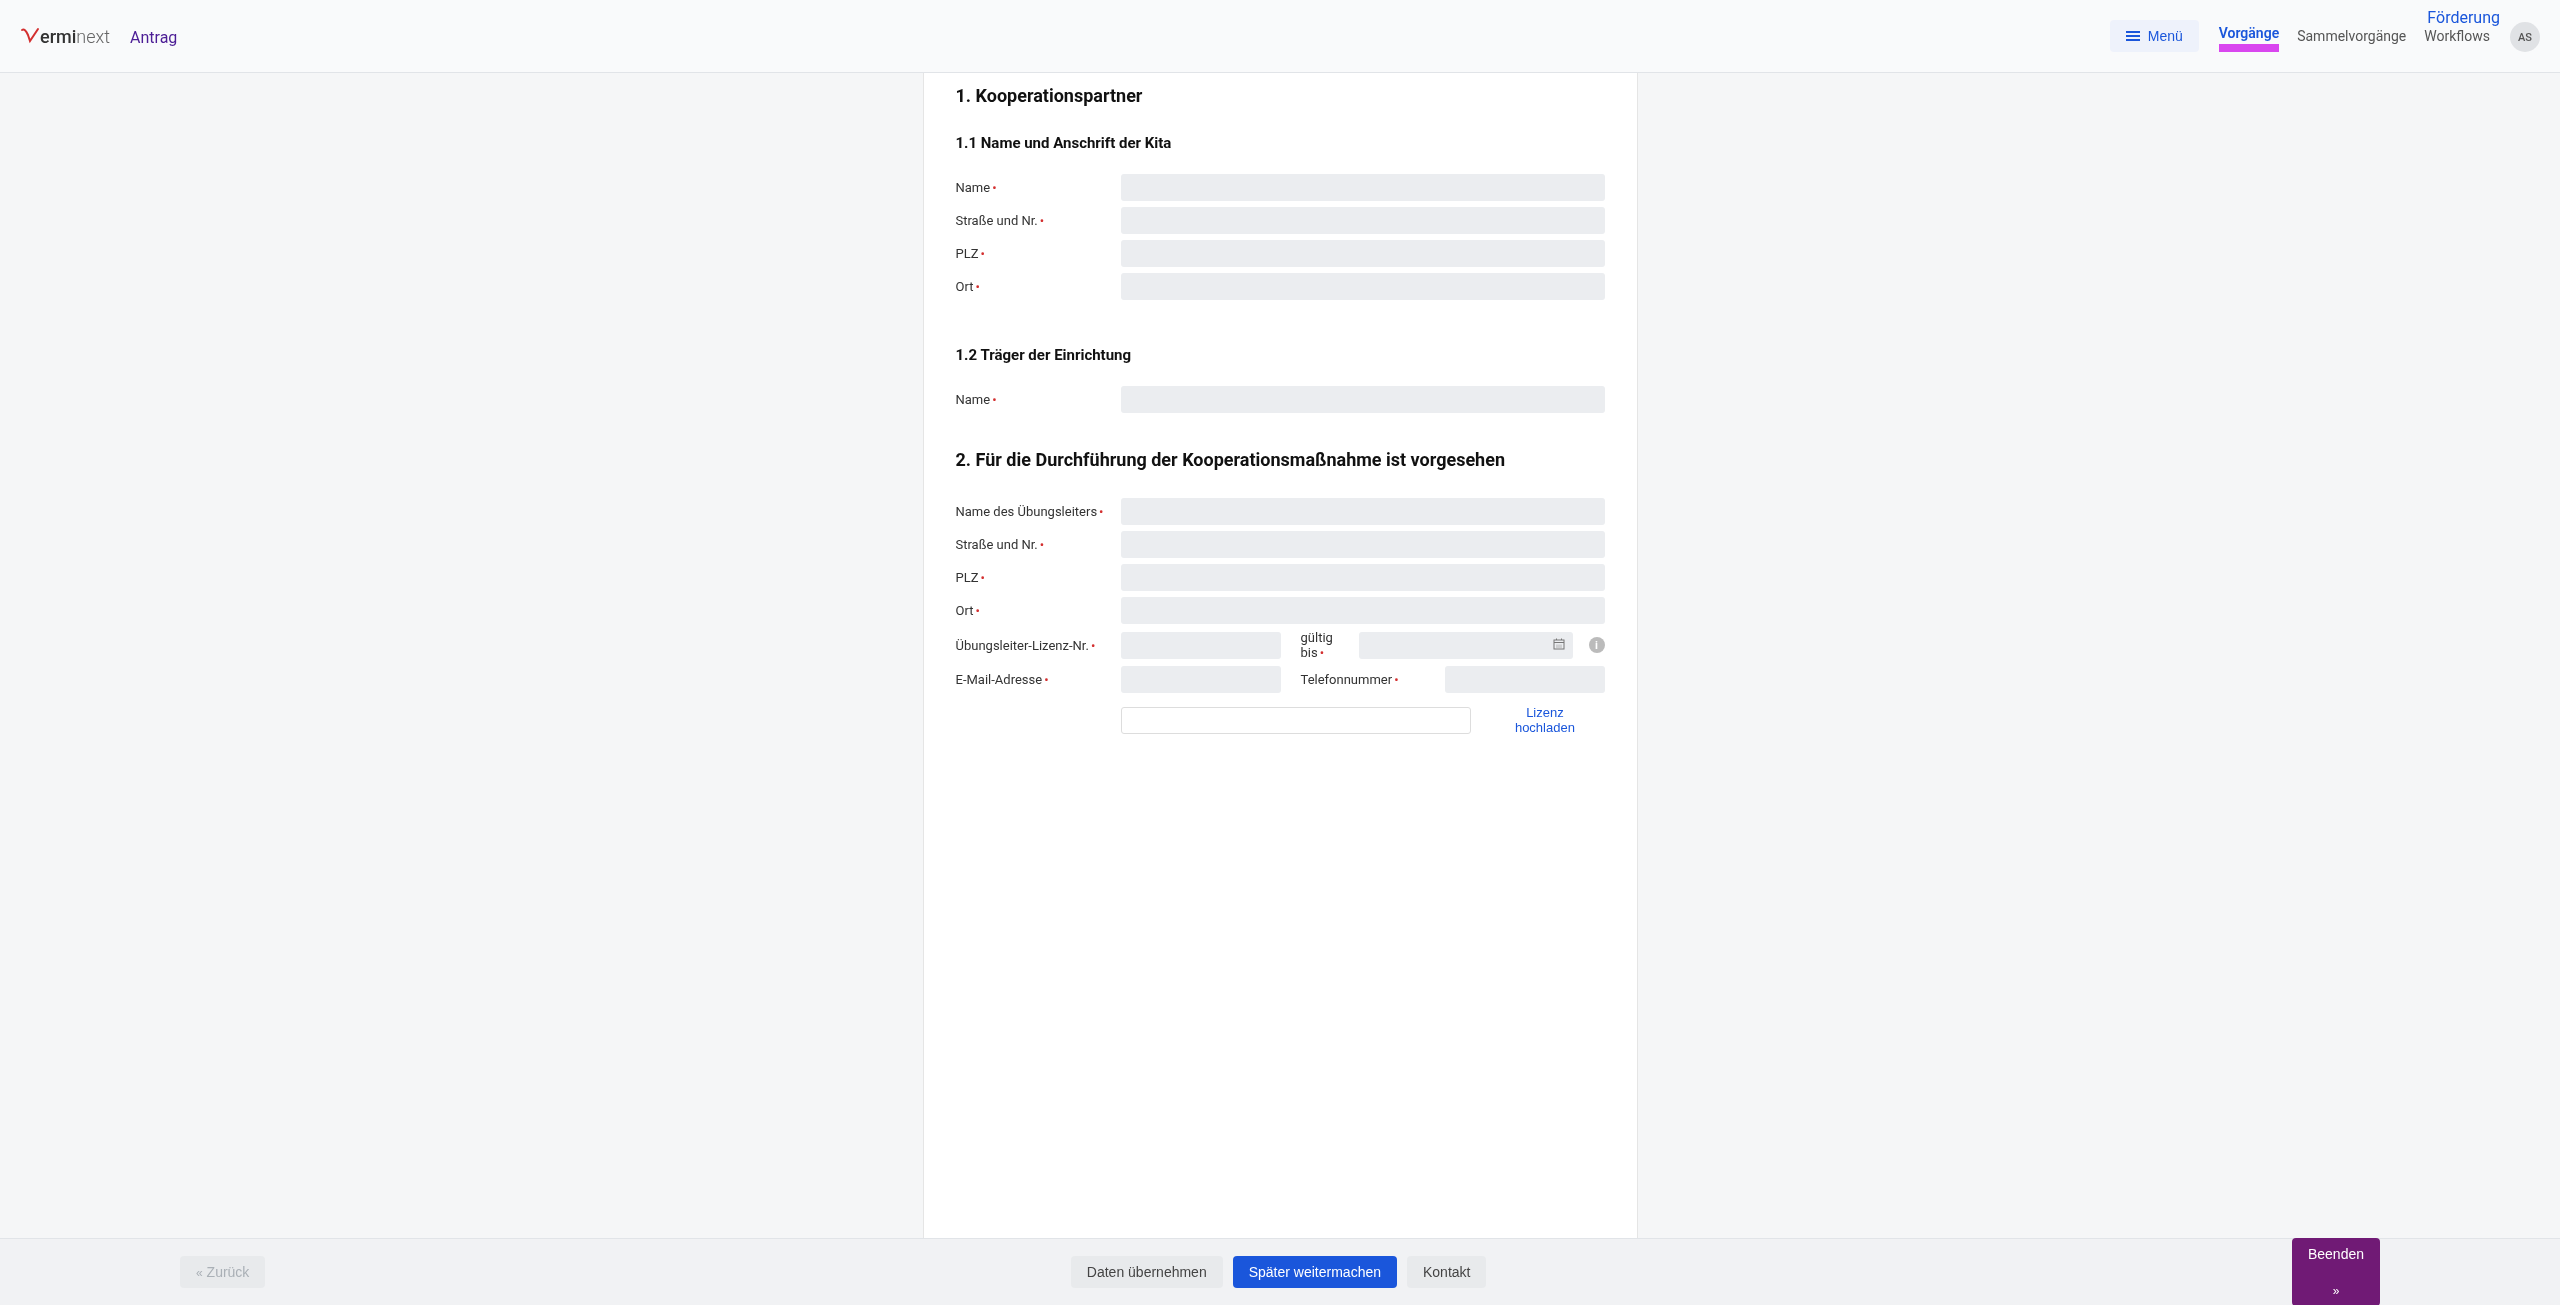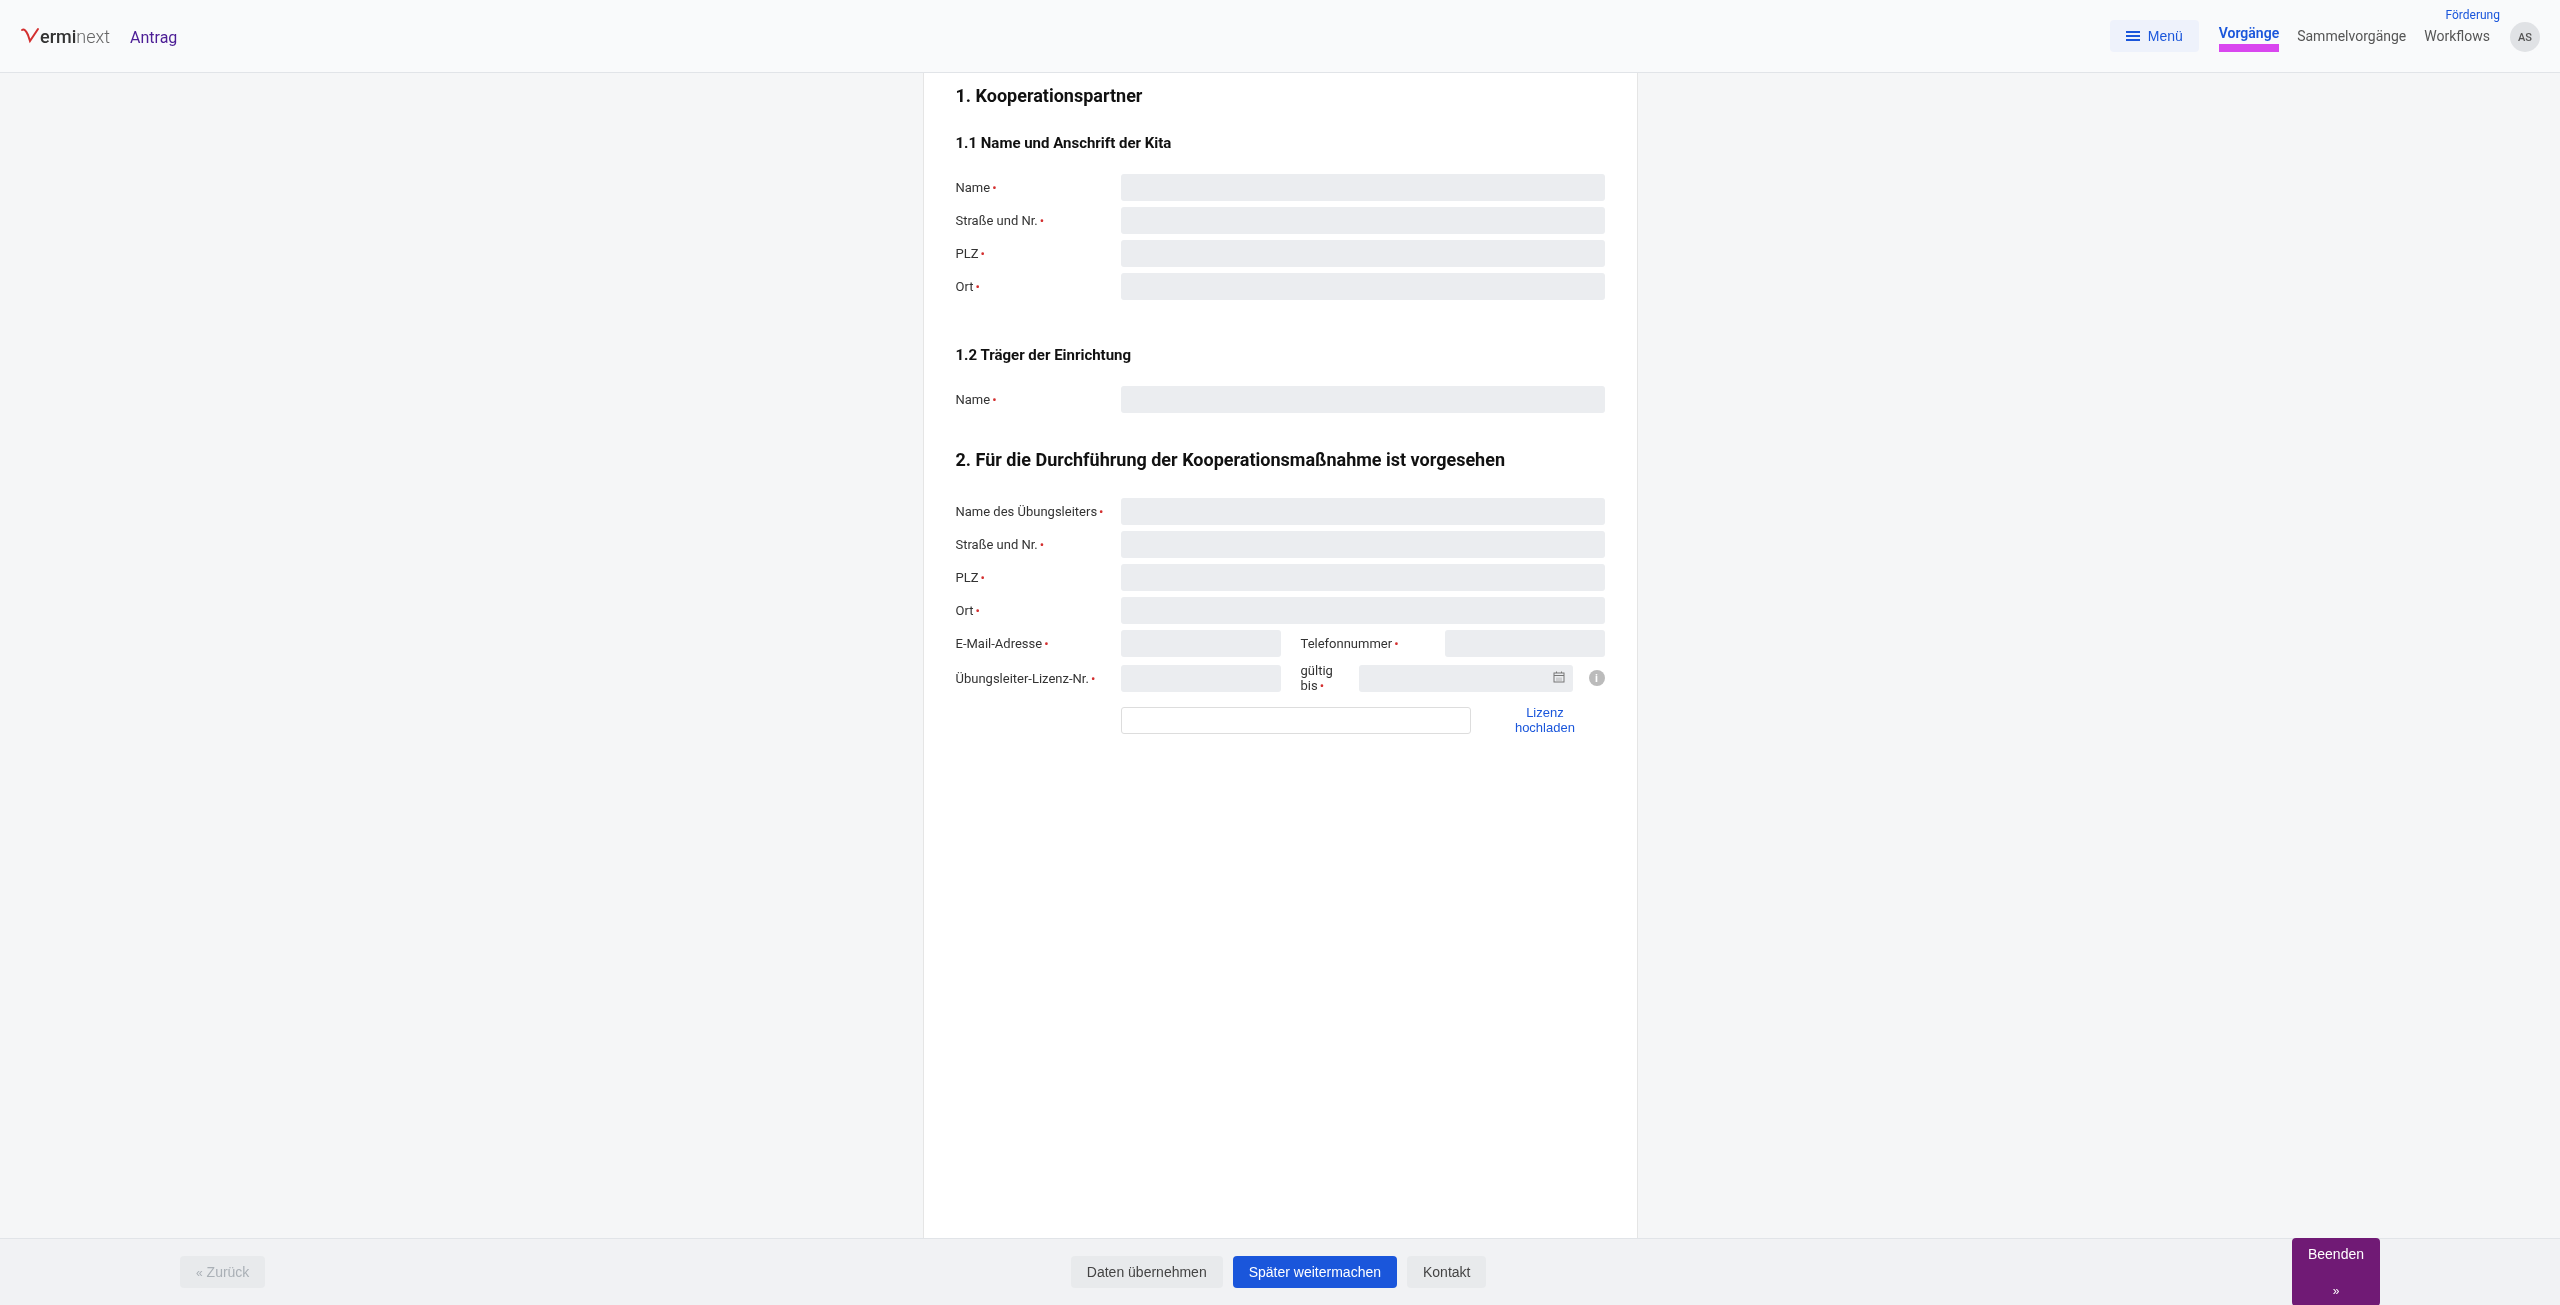--- a/index.html
+++ b/index.html
@@ -60,21 +60,21 @@
       display: flex;
       align-items: flex-end;
       gap: 20px;
     }
 
     .foerderung-link {
       position: absolute;
       right: 60px;
       top: 8px;
       color: #1a56db;
-      font-size: 12px;
+      font-size: 16px;
       text-decoration: none;
       margin-left: 48px;
     }
 
     .menu-button {
       background-color: #eef2fb;
       border: none;
       padding: 8px 16px;
       border-radius: 4px;
       color: #1a56db;
@@ -427,27 +427,20 @@
     </div>
 
     <div class="form-row">
       <label class="form-label"><span>PLZ</span><span class="required-dot">•</span></label>
       <input type="text" class="form-input" style="">
     </div>
 
     <div class="form-row">
       <label class="form-label"><span>Ort</span><span class="required-dot">•</span></label>
       <input type="text" class="form-input" style="">
-    </div>
-
-    <div class="form-row">
-      <label class="form-label"><span>E-Mail-Adresse</span><span class="required-dot">•</span></label>
-      <input type="text" class="form-input form-input-short" style="">
-      <label class="inline-label"><span>Telefonnummer</span><span class="required-dot">•</span></label>
-      <input type="text" class="form-input form-input-mid" style="">
     </div>
 
     <div class="form-row">
       <label class="form-label"><span>Übungsleiter-Lizenz-Nr.</span><span class="required-dot">•</span></label>
       <input type="text" class="form-input form-input-short" style="">
       <label class="inline-label"><span>gültig bis</span><span class="required-dot">•</span></label>
       <div class="date-input-wrapper">
         <input type="text" class="date-input" style="">
         <span class="calendar-icon">
           <svg width="12" height="12" viewBox="0 0 12 12">
@@ -457,20 +450,27 @@
               <line x1="8.5" y1="2" x2="8.5" y2="0.5" stroke="#777" stroke-width="1"></line>
               <line x1="4" y1="6.5" x2="4" y2="10" stroke="#777" stroke-width="0.5"></line>
               <line x1="6" y1="6.5" x2="6" y2="10" stroke="#777" stroke-width="0.5"></line>
               <line x1="8" y1="6.5" x2="8" y2="10" stroke="#777" stroke-width="0.5"></line>
             </svg>
         </span>
       </div>
       <span class="info-icon">i</span>
     </div>
 
+    <div class="form-row">
+      <label class="form-label"><span>E-Mail-Adresse</span><span class="required-dot">•</span></label>
+      <input type="text" class="form-input form-input-short" style="">
+      <label class="inline-label"><span>Telefonnummer</span><span class="required-dot">•</span></label>
+      <input type="text" class="form-input form-input-mid" style="">
+    </div>
+
     <div class="upload-row">
       <div class="upload-box"></div>
       <button class="upload-button">Lizenz hochladen</button>
     </div>
 
   </div>
 </div>
 
 <div class="footer">
   <div class="footer-left">

